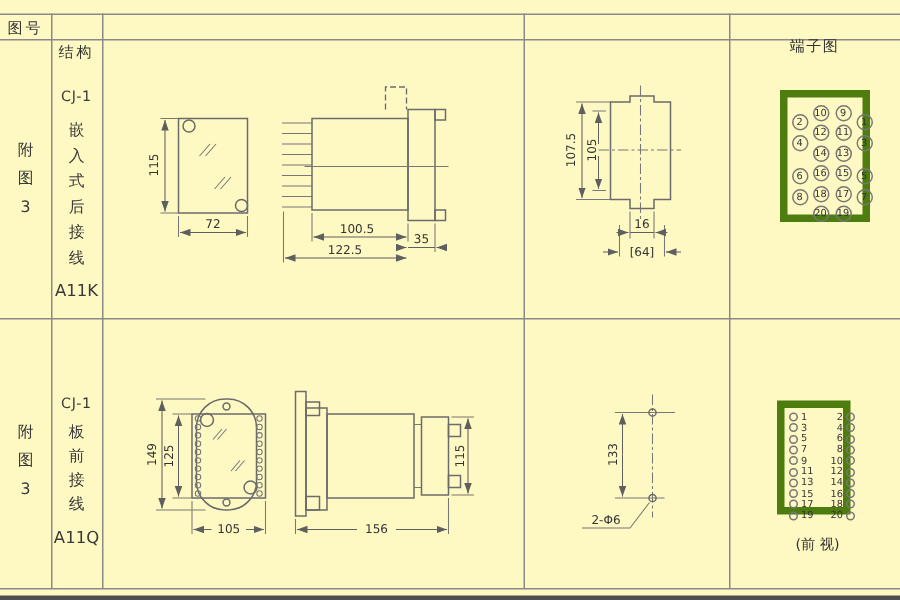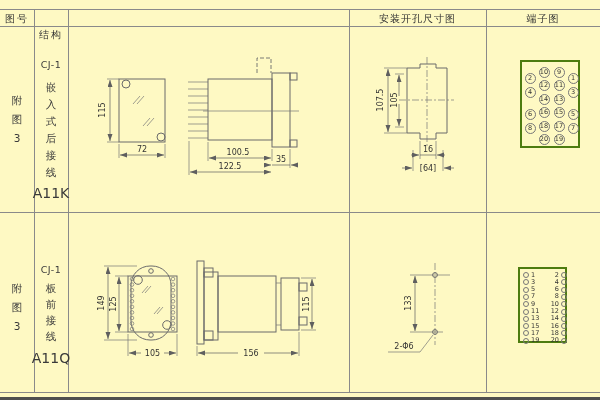--- a/index.html
+++ b/index.html
@@ -5,29 +5,29 @@
   html,body{margin:0;padding:0;}
   #page{position:relative;width:600px;height:400px;background:#fef9c3;overflow:hidden;
         font-family:"DejaVu Sans",sans-serif;color:#3a3a3a;padding-left:33px;}
   .hl{position:absolute;height:1px;background:#8a8a8a;}
   .vl{position:absolute;width:1px;background:#8a8a8a;}
   .hdr{position:absolute;font-size:10px;color:#333;text-align:center;white-space:nowrap;}
   .vcell{position:absolute;display:flex;flex-direction:column;align-items:center;box-sizing:border-box;}
   .vcell span{display:block;line-height:11px;}
   .zh{font-size:10.5px;}
   .mod{font-size:9.5px;letter-spacing:0.5px;}
-  .code{font-size:14px;}
+  .code{font-size:11px;}
   svg{position:absolute;overflow:visible;}
   svg .ln{stroke:#6b6b6b;fill:none;stroke-width:1;}
   svg .thin{stroke:#777;fill:none;stroke-width:0.7;}
   svg .dim{stroke:#5f5f5f;fill:none;stroke-width:0.7;}
   svg .cdash{stroke:#777;fill:none;stroke-width:0.7;stroke-dasharray:7 2 2 2;}
   svg .dash{stroke:#6b6b6b;fill:none;stroke-width:0.9;stroke-dasharray:4 2;}
   svg text.dt{font-size:8px;fill:#333;font-family:"DejaVu Sans",sans-serif;}
-  .tbox{position:absolute;border:2px solid #4d7c0f;box-sizing:border-box;background:transparent;}
+  .tbox{position:absolute;border:5px solid #4d7c0f;box-sizing:border-box;background:transparent;}
   .pc{position:absolute;width:11px;height:11px;box-sizing:border-box;border:1px solid #777;
       border-radius:50%;font-size:6.5px;line-height:9px;text-align:center;color:#333;}
   .trow{position:absolute;left:3px;right:3px;height:7px;display:flex;align-items:center;}
   .tc{width:6px;height:6px;box-sizing:border-box;border:1px solid #777;border-radius:50%;flex:0 0 auto;}
   .tn{font-size:6.5px;line-height:7px;color:#333;width:14px;flex:0 0 auto;}
   .tnl{margin-left:2px;text-align:left;}
   .tnr{margin-right:2px;text-align:right;}
   .sp{flex:1;}
   .viewlab{position:absolute;font-size:9.5px;color:#333;text-align:center;width:80px;}
   .edge{position:absolute;left:0;width:600px;background:#4f4f4f;}
@@ -42,22 +42,21 @@
   <div class="hl" style="top:212px;left:0;width:600px"></div>
   <div class="hl" style="top:392px;left:0;width:600px"></div>
   <div class="vl" style="left:34px;top:9px;height:383px"></div>
   <div class="vl" style="left:68px;top:9px;height:383px"></div>
   <div class="vl" style="left:349px;top:9px;height:383px"></div>
   <div class="vl" style="left:486px;top:9px;height:383px"></div>
   <div class="edge" style="top:397px;height:3px"></div>
 
   <div class="hdr" style="left:0;top:12px;width:34px;letter-spacing:2px">图号</div>
   <div class="hdr" style="left:34px;top:28px;width:34px;letter-spacing:2px">结构</div>
-  <div class="hdr" style="left:349px;top:12px;width:137px;letter-spacing:1px">安装开孔尺寸图</div>
-  <div class="hdr" style="left:486px;top:12px;width:114px;letter-spacing:1px">端子图</div>
+  <div class="hdr" style="left:486px;top:24px;width:114px;letter-spacing:1px">端子图</div>
 
   <div class="vcell" style="left:0;top:27px;width:34px;height:185px;justify-content:center;gap:8px">
     <span class="zh">附</span>
     <span class="zh">图</span>
     <span class="zh">3</span>
   </div>
 
   <div class="vcell" style="left:34px;top:27px;width:34px;height:185px;padding-top:32px;gap:6px">
     <span class="mod" style="margin-bottom:6px">CJ-1</span>
     <span class="zh">嵌</span>
@@ -330,14 +329,15 @@
         <span class="tc"></span>
     </div>
     <div class="trow" style="top:68.2px">
       <span class="tc"></span>
         <span class="tn tnl">19</span>
         <span class="sp"></span>
         <span class="tn tnr">20</span>
         <span class="tc"></span>
     </div>
   </div>
+  <div class="viewlab" style="left:505px;top:357px">(前 视)</div>
 
 </div>
 
 </body></html>

